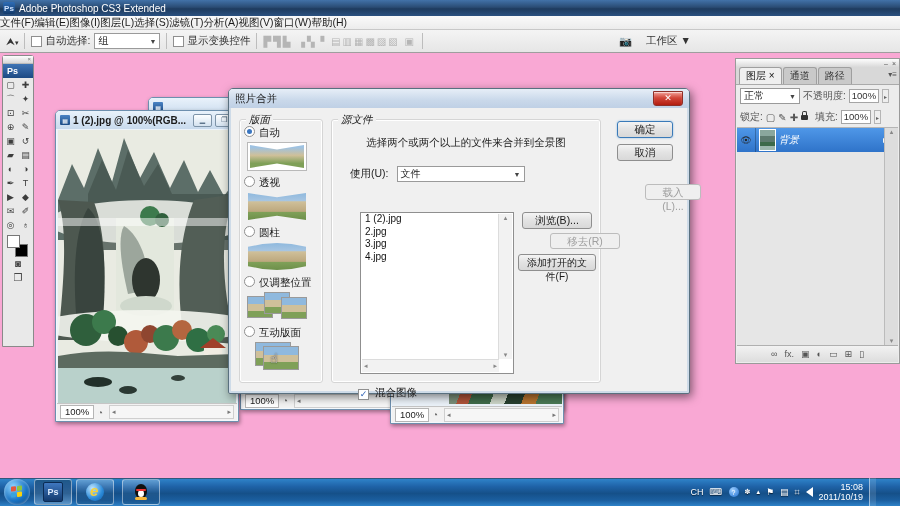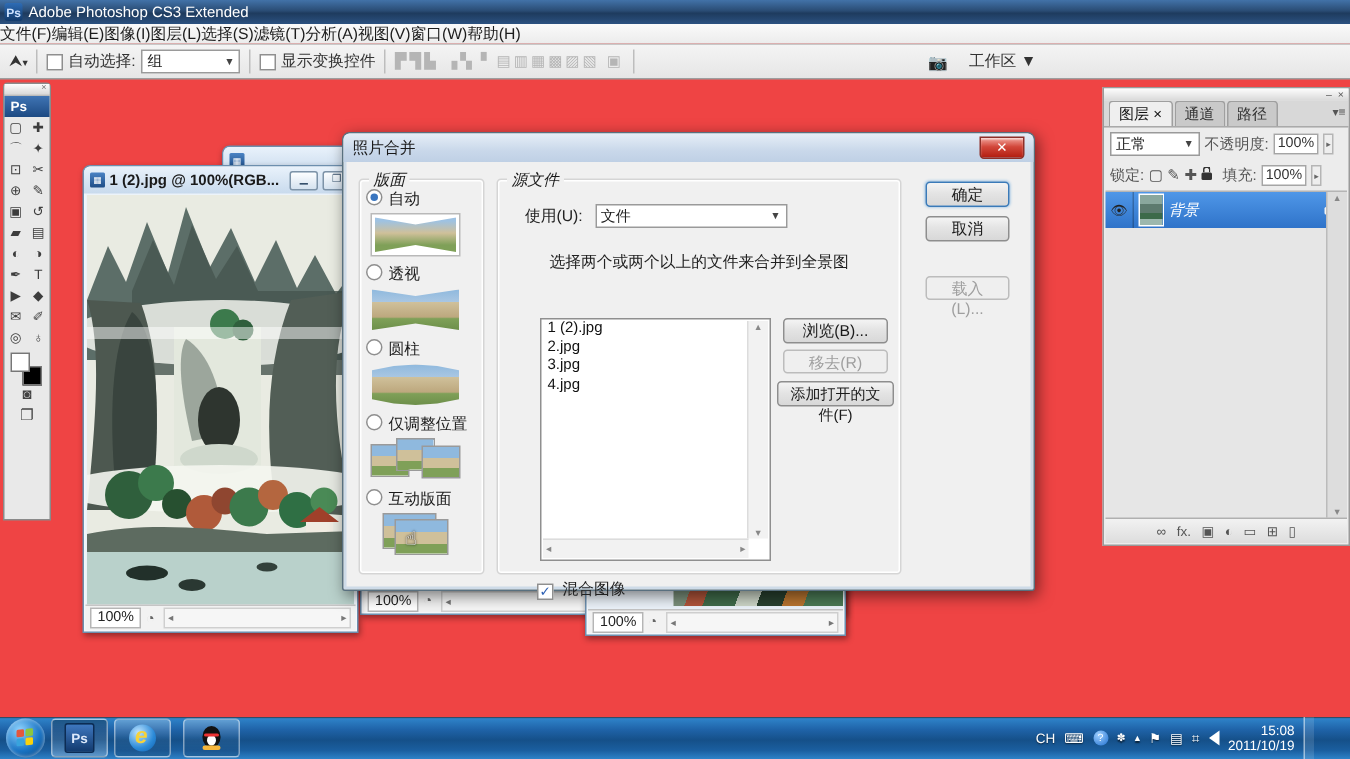--- a/index.html
+++ b/index.html
@@ -1,18 +1,18 @@
 <!DOCTYPE html>
 <html><head>
 <meta charset="utf-8">
 <style>
   html,body{margin:0;padding:0;background:#555;}
   #screen{position:relative;width:900px;height:506px;overflow:hidden;
     font-family:"Liberation Sans","DejaVu Sans",sans-serif;font-size:11px;color:#222;
-    background:#ef4444;}
+    background:#f9a8d4;}
   .abs{position:absolute;}
   
   #titlebar{left:0;top:0;width:900px;height:16px;
     background:linear-gradient(to bottom,#3f6ca3 0%,#27496f 40%,#1d3a5c 60%,#2c5config 100%);
     background:linear-gradient(to bottom,#4272a8 0%,#2a4c74 45%,#1e3b5e 55%,#2b5180 100%);
     color:#fff;font-size:10px;display:flex;align-items:center;}
   .ps-badge{width:12px;height:12px;margin:0 4px 0 3px;background:linear-gradient(to bottom,#2e6cb5,#123a6b);
     color:#cfe3ff;font-size:8px;font-weight:bold;display:flex;align-items:center;justify-content:center;border-radius:2px;}
   #menubar{left:0;top:16px;width:900px;height:13px;background:linear-gradient(#fafafa,#ececec);
     display:flex;align-items:center;border-bottom:1px solid #c8c8c8;}
@@ -68,21 +68,21 @@
   .thumb.auto{background:#fff;box-shadow:0 0 0 1px #b9b9b9;position:relative;overflow:hidden;}
   .thumb.auto .wire{position:absolute;inset:2px;background:
      linear-gradient(to bottom,#9ec2e2 10%,#cfc09a 45%,#7fa058 80%);
      clip-path:polygon(0 0,50% 20%,100% 0,100% 100%,50% 80%,0 100%);outline:1px solid #3a6cd0;}
   .tile-wrap{position:relative;width:58px;height:27px;margin-left:8px;}
   .tile{position:absolute;width:24px;height:20px;background:linear-gradient(to bottom,#8fb9de 0 35%,#cfc09a 35% 70%,#7fa058 70% 100%);box-shadow:0 0 0 1px #9a9a9a;}
   .handcur{position:absolute;font-size:13px;color:#fff;text-shadow:0 0 1px #000,0 0 2px #000;}
   .btn{background:linear-gradient(#f4f4f4,#e4e4e4 45%,#d8d8d8);border:1px solid #8e8e8e;border-radius:3px;
     font-size:10.5px;color:#1a1a1a;text-align:center;}
   .btn.def{border:1px solid #3a7ab8;box-shadow:0 0 2px #7fb4e0;}
-  .btn.disabled{color:#9f9f9f;border-color:#bcbcbc;background:#efefef;box-shadow:none;}
+  .btn.disabled{color:#9f9f9f;border-color:#bcbcbc;background:#efefef;box-shadow:none;margin-left:28px;}
   #filelist{position:absolute;background:#fff;border:1px solid #8f8f8f;font-size:10px;color:#111;}
   #filelist .fitem{padding:0 4px;line-height:12.5px;}
   .vscroll{position:absolute;top:1px;bottom:14px;right:1px;width:13px;background:#f2f2f2;border-left:1px solid #dcdcdc;
     display:flex;flex-direction:column;justify-content:space-between;align-items:center;color:#888;font-size:7px;}
   .hscroll2{position:absolute;left:1px;right:14px;bottom:1px;height:12px;background:#f2f2f2;border-top:1px solid #dcdcdc;
     display:flex;align-items:center;justify-content:space-between;color:#888;font-size:7px;padding:0 2px;}
   
   #panel{left:735px;top:58px;width:163px;height:304px;background:#ececec;border:1px solid #9a9a9a;}
   #panel-mini{height:8px;background:linear-gradient(#fdfdfd,#d9d9d9);display:flex;justify-content:flex-end;align-items:center;
     font-size:7px;color:#555;gap:4px;padding-right:3px;line-height:7px;}
@@ -325,28 +325,28 @@
       </div>
       <div class="tile-wrap">
         <div class="tile" style="left:8px;top:0;width:34px;height:22px;"></div>
         <div class="tile" style="left:16px;top:4px;width:34px;height:22px;"></div>
         <span class="handcur" style="left:22px;top:8px;">☝</span>
       </div>
     </div>
 
     <div class="groupbox" style="left:102px;top:30px;width:268px;height:262px;">
       <span class="grouplabel">源文件</span>
+      <div style="text-align:center;margin-top:16px;font-size:10.5px;">选择两个或两个以上的文件来合并到全景图</div>
       <div style="margin:16px 0 0 18px;font-size:10.5px;display:flex;align-items:center;">
         <span>使用(U):</span>
         <span class="dd" style="width:120px;margin-left:8px;">
           <span>文件</span>
             <span class="arr">▼</span>
         </span>
       </div>
-      <div style="text-align:center;margin-top:16px;font-size:10.5px;">选择两个或两个以上的文件来合并到全景图</div>
       <div id="filelist" style="left:28px;top:92px;width:152px;height:160px;">
         <div class="fitem">1 (2).jpg</div>
         <div class="fitem">2.jpg</div>
         <div class="fitem">3.jpg</div>
         <div class="fitem">4.jpg</div>
         <div class="vscroll">
             <span>▴</span>
             <span>▾</span>
           </div>
         <div class="hscroll2">

